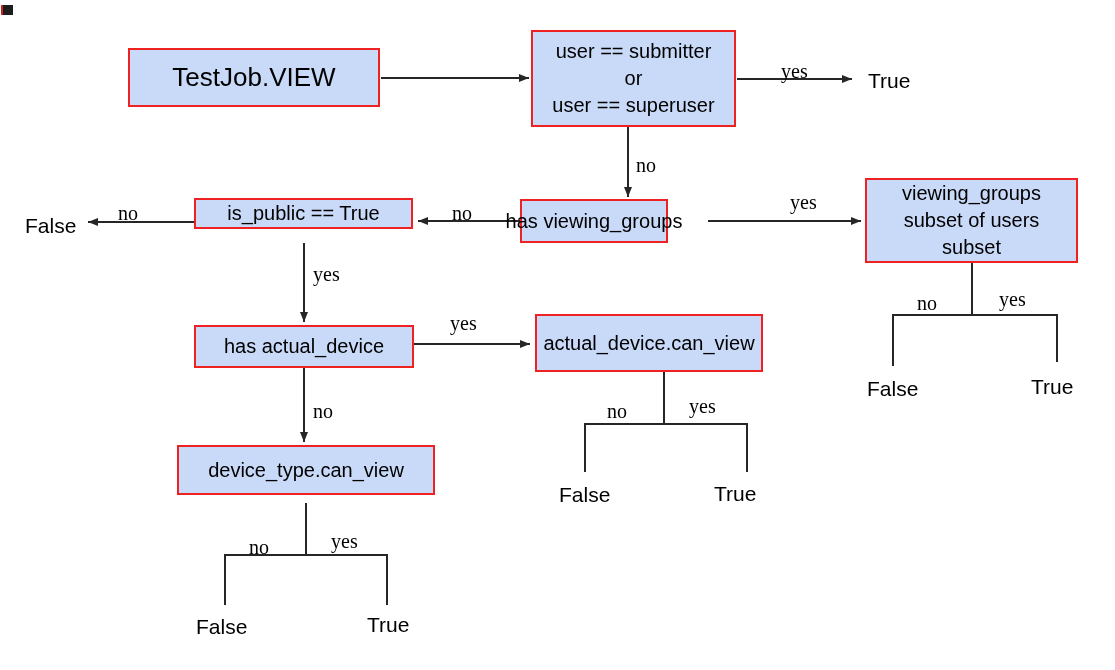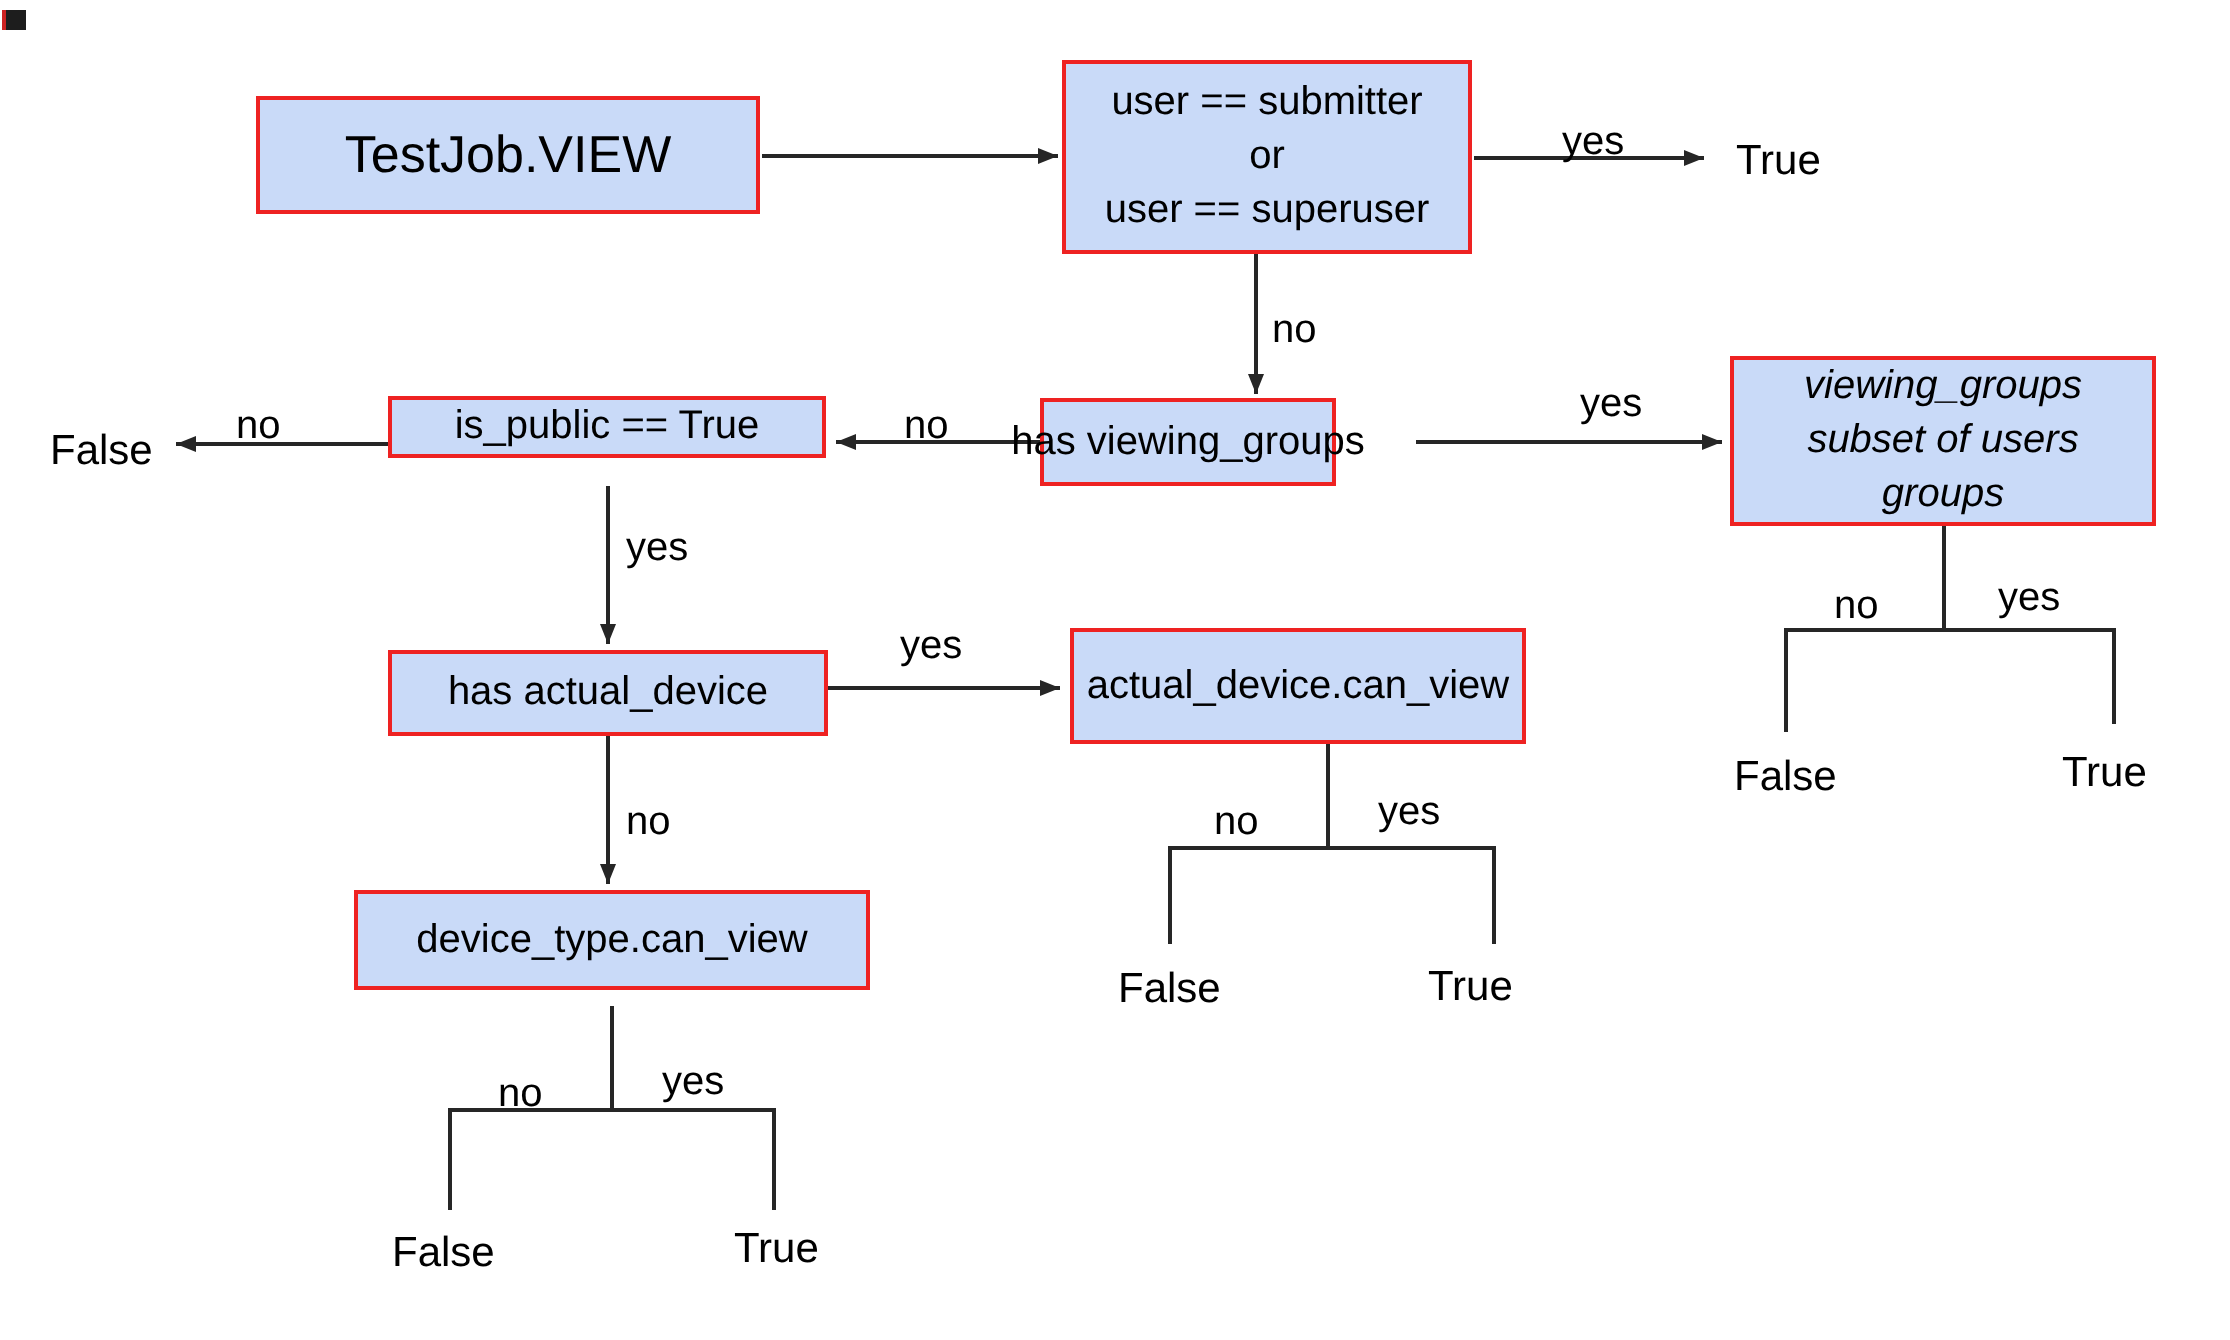--- a/index.html
+++ b/index.html
@@ -8,21 +8,21 @@
   svg.connectors{position:absolute;left:0;top:0;width:1115px;height:670px;pointer-events:none;}
   .node{
     position:absolute;box-sizing:border-box;
     background:var(--node_fill,#c9daf8);
     border:2px solid var(--node_border,#ee2222);
     color:var(--text,#000);
     display:flex;flex-direction:column;align-items:center;justify-content:center;
     text-align:center;font-size:20px;line-height:27px;white-space:nowrap;
   }
   .node.big{font-size:26px;}
-  .elabel{position:absolute;font-size:20px;line-height:1;color:var(--text,#000);white-space:nowrap;}
+  .elabel{position:absolute;font-size:20px;line-height:1;color:var(--text,#000);white-space:nowrap;font-family:Liberation Serif, serif;}
   .leaf{position:absolute;font-size:21px;line-height:1;color:var(--text,#000);white-space:nowrap;}
   .corner-artifact{position:absolute;left:1px;top:5px;width:10px;height:10px;background:#1d1d1d;border-left:2px solid #c22;}
 </style>
 </head>
 <body>
 
 <div id="canvas" style="--node_fill: #c9daf8; --node_border: #ee2222; --connector: #262626; --text: #000000;">
 
   <div class="corner-artifact"></div>
 
@@ -71,24 +71,24 @@
   </div>
 
   <div class="node" style="left:194px;top:198px;width:219px;height:31px;">
     <span>is_public == True</span>
   </div>
 
   <div class="node" style="left:520px;top:199px;width:148px;height:44px;">
     <span>has viewing_groups</span>
   </div>
 
-  <div class="node" style="left:865px;top:178px;width:213px;height:85px;font-style:italic;">
+  <div class="node" style="left:865px;top:178px;width:213px;height:85px;">
     <span>viewing_groups</span>
     <span>subset of users</span>
-    <span>groups</span>
+    <span>subset</span>
   </div>
 
   <div class="node" style="left:194px;top:325px;width:220px;height:43px;">
     <span>has actual_device</span>
   </div>
 
   <div class="node" style="left:535px;top:314px;width:228px;height:58px;">
     <span>actual_device.can_view</span>
   </div>
 

